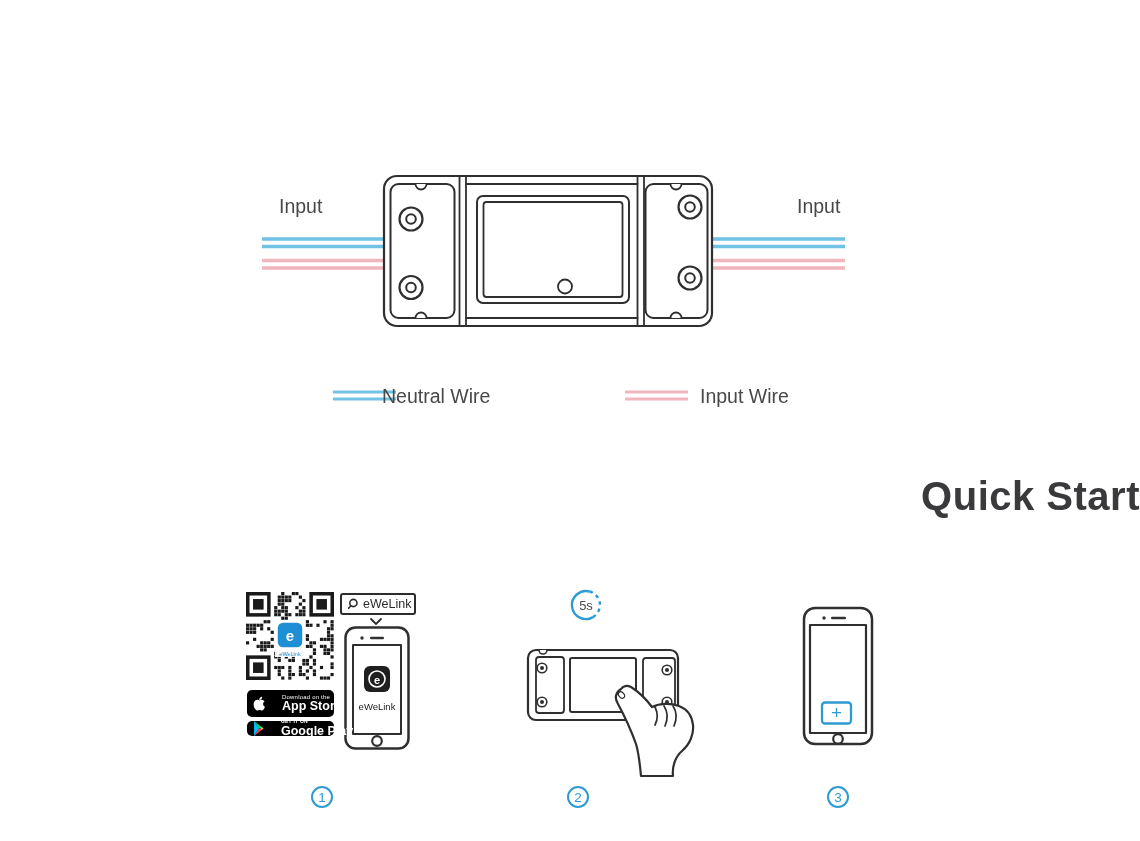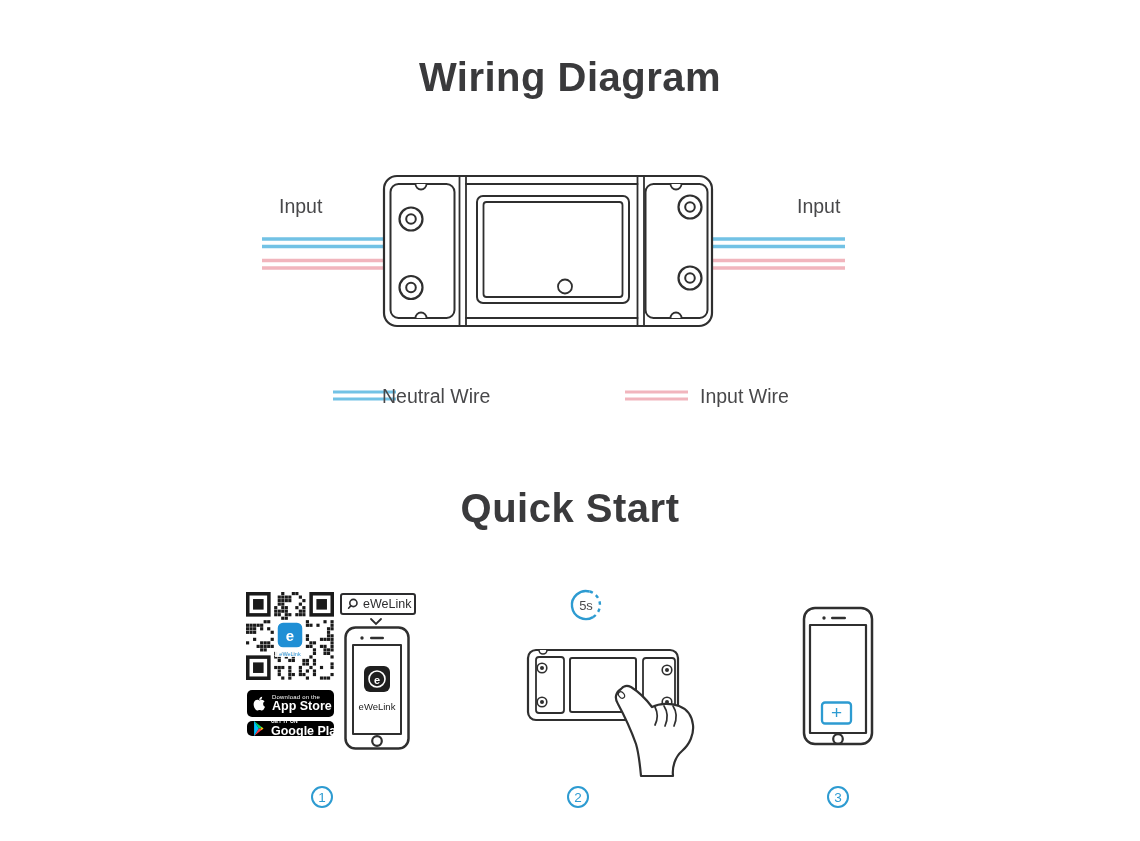--- a/index.html
+++ b/index.html
@@ -4,21 +4,21 @@
 <style>
   html,body{margin:0;padding:0;background:#fff;}
   .page{position:relative;width:1140px;height:841px;background:#ffffff;overflow:hidden;
         font-family:"Liberation Sans",sans-serif;color:#3b3b3d;}
   .h1{position:absolute;width:100%;text-align:center;font-size:40px;font-weight:700;
       color:#3a3a3c;letter-spacing:.5px;}
   .side-label{position:absolute;font-size:19.5px;color:#48484a;}
   .legend-label{position:absolute;font-size:19.5px;color:#48484a;}
   svg{position:absolute;left:0;top:0;overflow:visible;}
   .badge{position:absolute;left:247px;width:87px;background:#000;border-radius:5px;
-         color:#fff;display:flex;align-items:center;padding:0 6px;box-sizing:border-box;gap:6px;}
+         color:#fff;display:flex;align-items:center;padding:0 6px;box-sizing:border-box;gap:16px;}
   .badge .tcol{display:flex;flex-direction:column;line-height:1.05;}
   .badge .small{font-size:6px;letter-spacing:.2px;}
   .badge .big{font-size:12.5px;font-weight:600;white-space:nowrap;}
   .searchbox{position:absolute;left:340px;top:593px;width:76px;height:22px;border:2px solid #2c2c2e;
              border-radius:3px;display:flex;align-items:center;gap:4px;padding-left:5px;
              box-sizing:border-box;background:#fff;}
   .searchbox span{font-size:12.5px;color:#2c2c2e;}
   .step-num{position:absolute;width:22px;height:22px;border:2px solid #2d9bd1;border-radius:50%;
             color:#2d9bd1;font-size:13.5px;display:flex;align-items:center;justify-content:center;
             box-sizing:border-box;background:#fff;}
@@ -307,29 +307,28 @@
       <rect x="831" y="616.8" width="15" height="2.4" rx="1.2" fill="#2f2f2f" stroke="none"></rect>
       <rect x="810" y="625" width="56" height="108" stroke-width="2.2"></rect>
       <g stroke="#2d9bd1">
         <rect x="822" y="702.5" width="29" height="21" rx="3" stroke-width="2.3"></rect>
         <text x="836.5" y="719" text-anchor="middle" font-size="19" fill="#2d9bd1" stroke="none">+</text>
       </g>
       <circle cx="838" cy="739" r="4.8" stroke-width="2.2"></circle>
     </g>
   </svg>
 
-  <div class="h1" style="top:55px;">Wiring Diagram</div>
 
   <div class="side-label" style="left:279px;top:195px;text-align:center;">Input</div>
   <div class="side-label" style="left:797px;top:195px;">Input</div>
 
   <div class="legend-label" style="left:382px;top:385px;">Neutral Wire</div>
   <div class="legend-label" style="left:700px;top:385px;">Input Wire</div>
 
-  <div class="h1" style="top:486px;">Quick Start</div>
+  <div class="h1" style="top:474px;text-align:right;">Quick Start</div>
 
   <div class="searchbox">
     <svg width="12" height="12" viewBox="0 0 12 12" style="position:static;flex:none;">
       <circle cx="6.4" cy="5" r="3.6" fill="none" stroke="#2c2c2e" stroke-width="1.6"></circle>
       <line x1="3.7" y1="7.9" x2="1.6" y2="10.2" stroke="#2c2c2e" stroke-width="1.6" stroke-linecap="round"></line>
     </svg>
     <span>eWeLink</span>
   </div>
 
   <div class="badge" style="top:690px;height:27px;">

